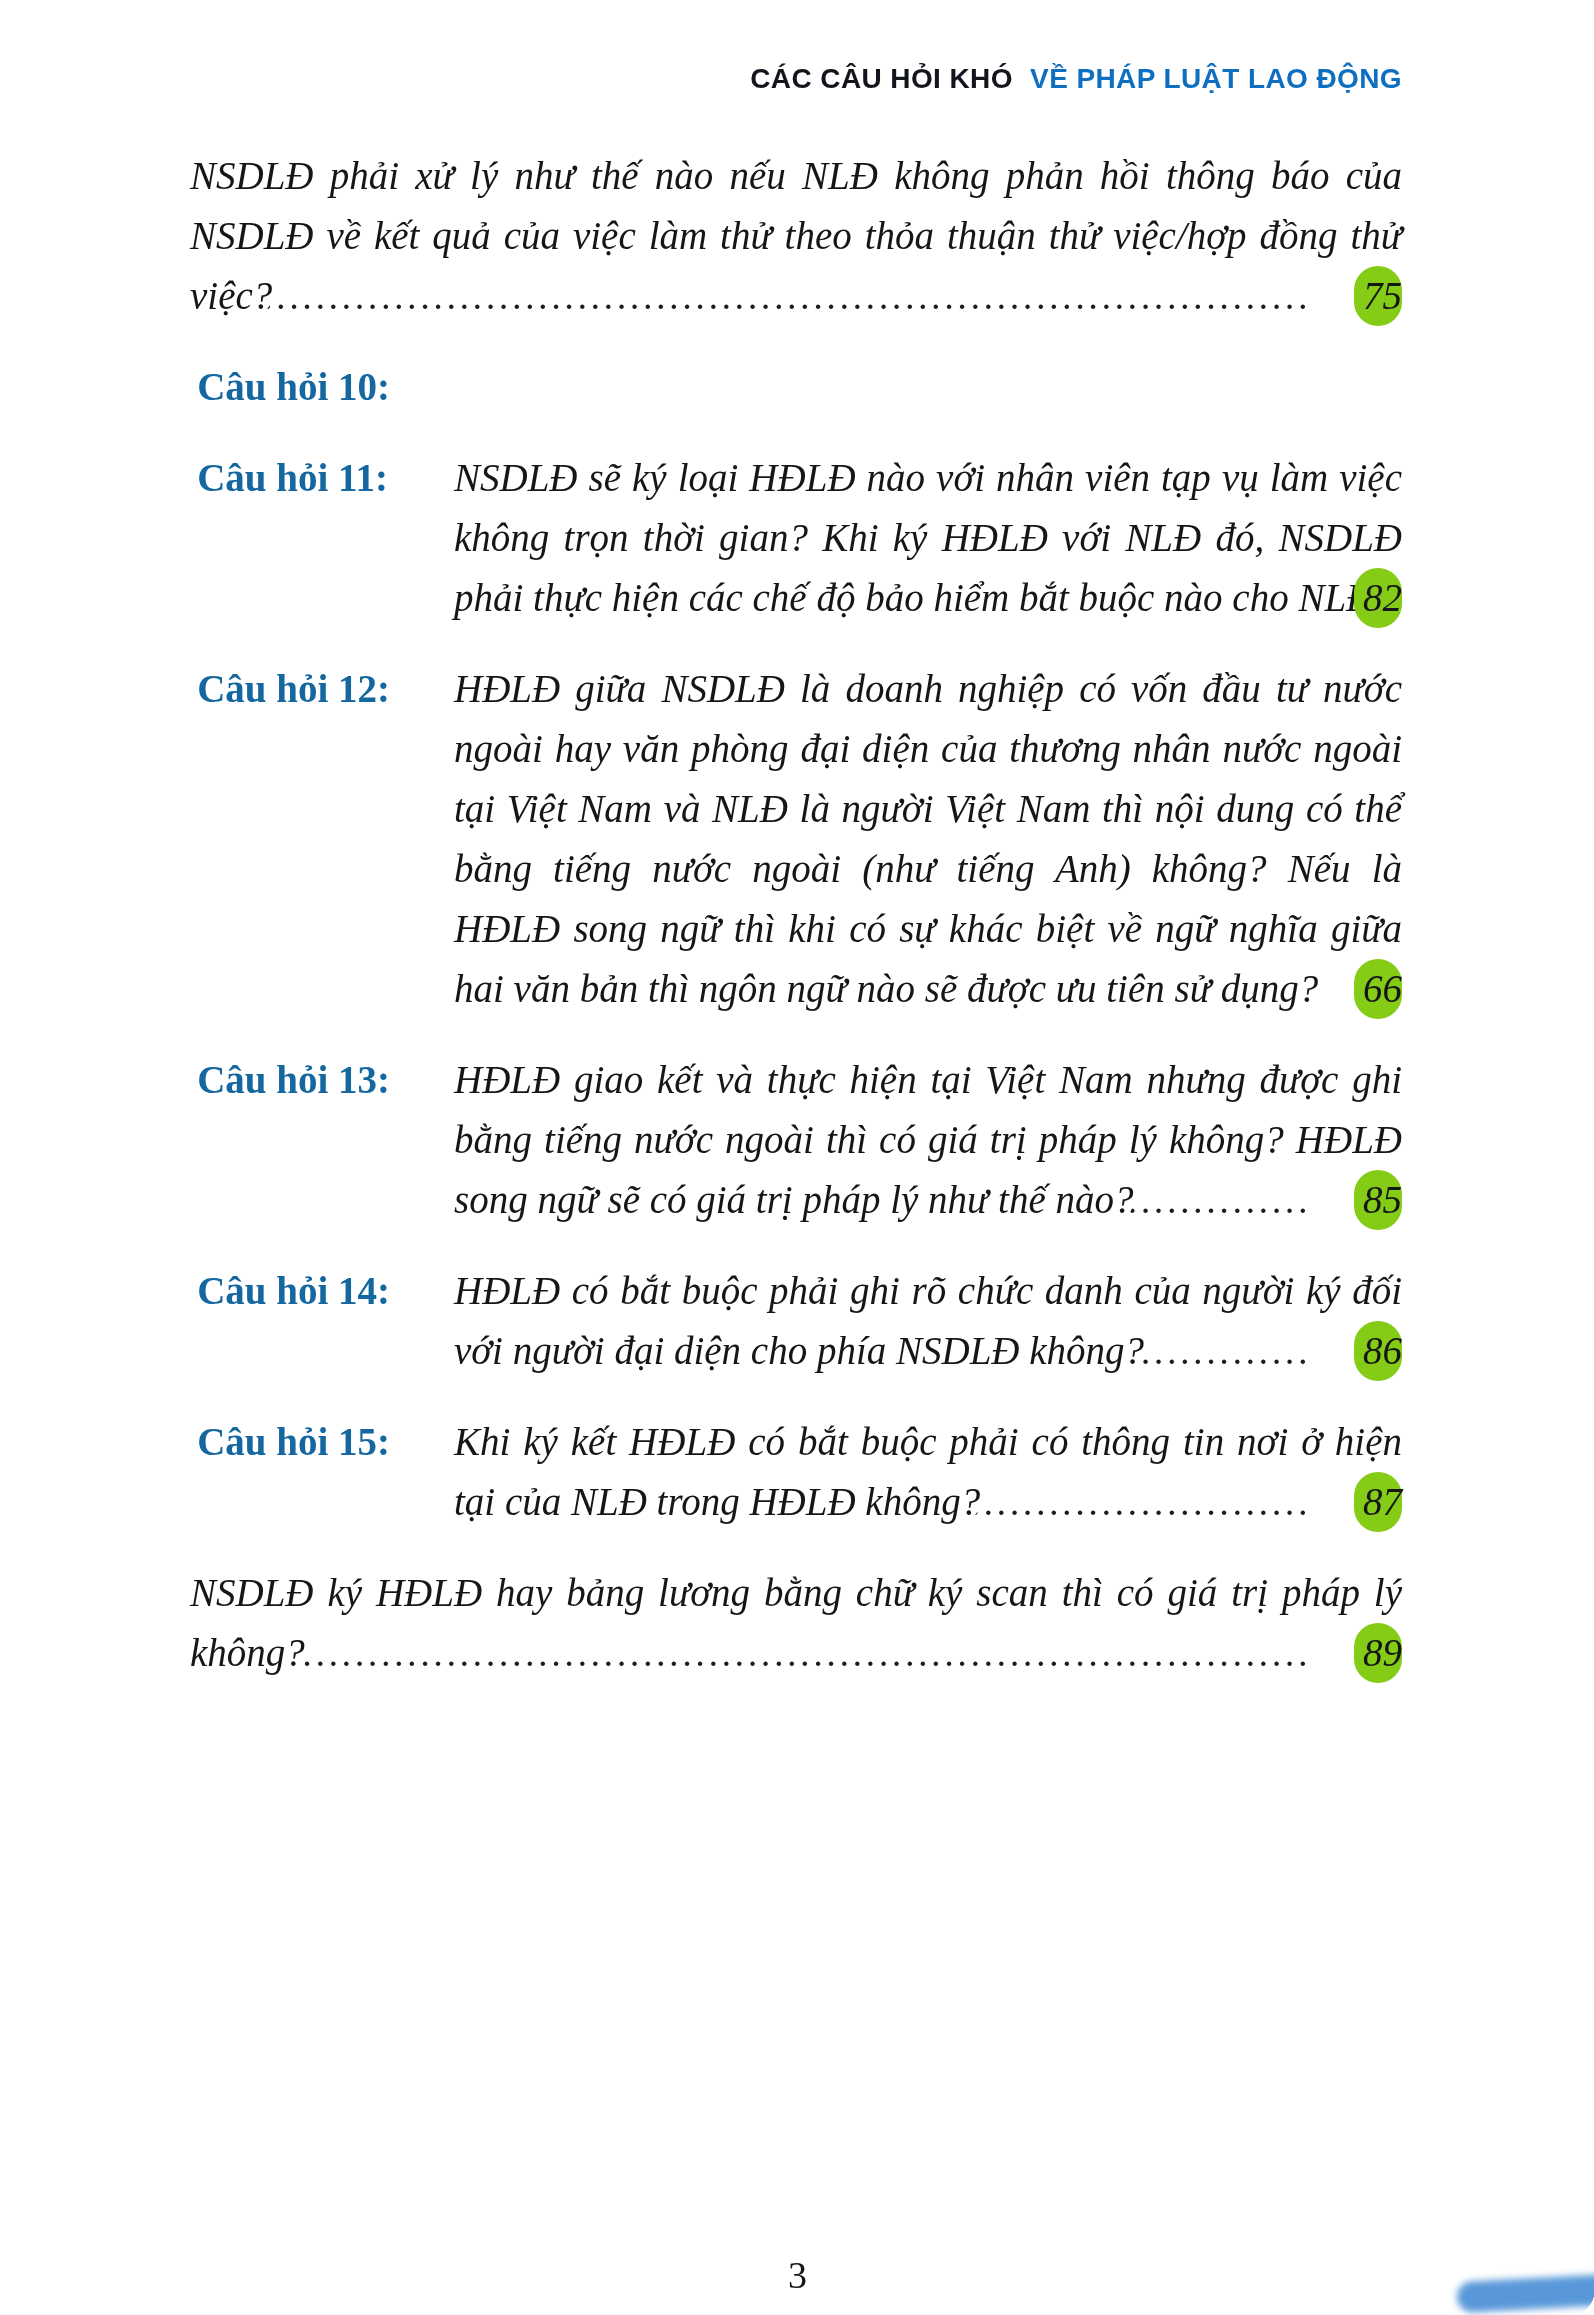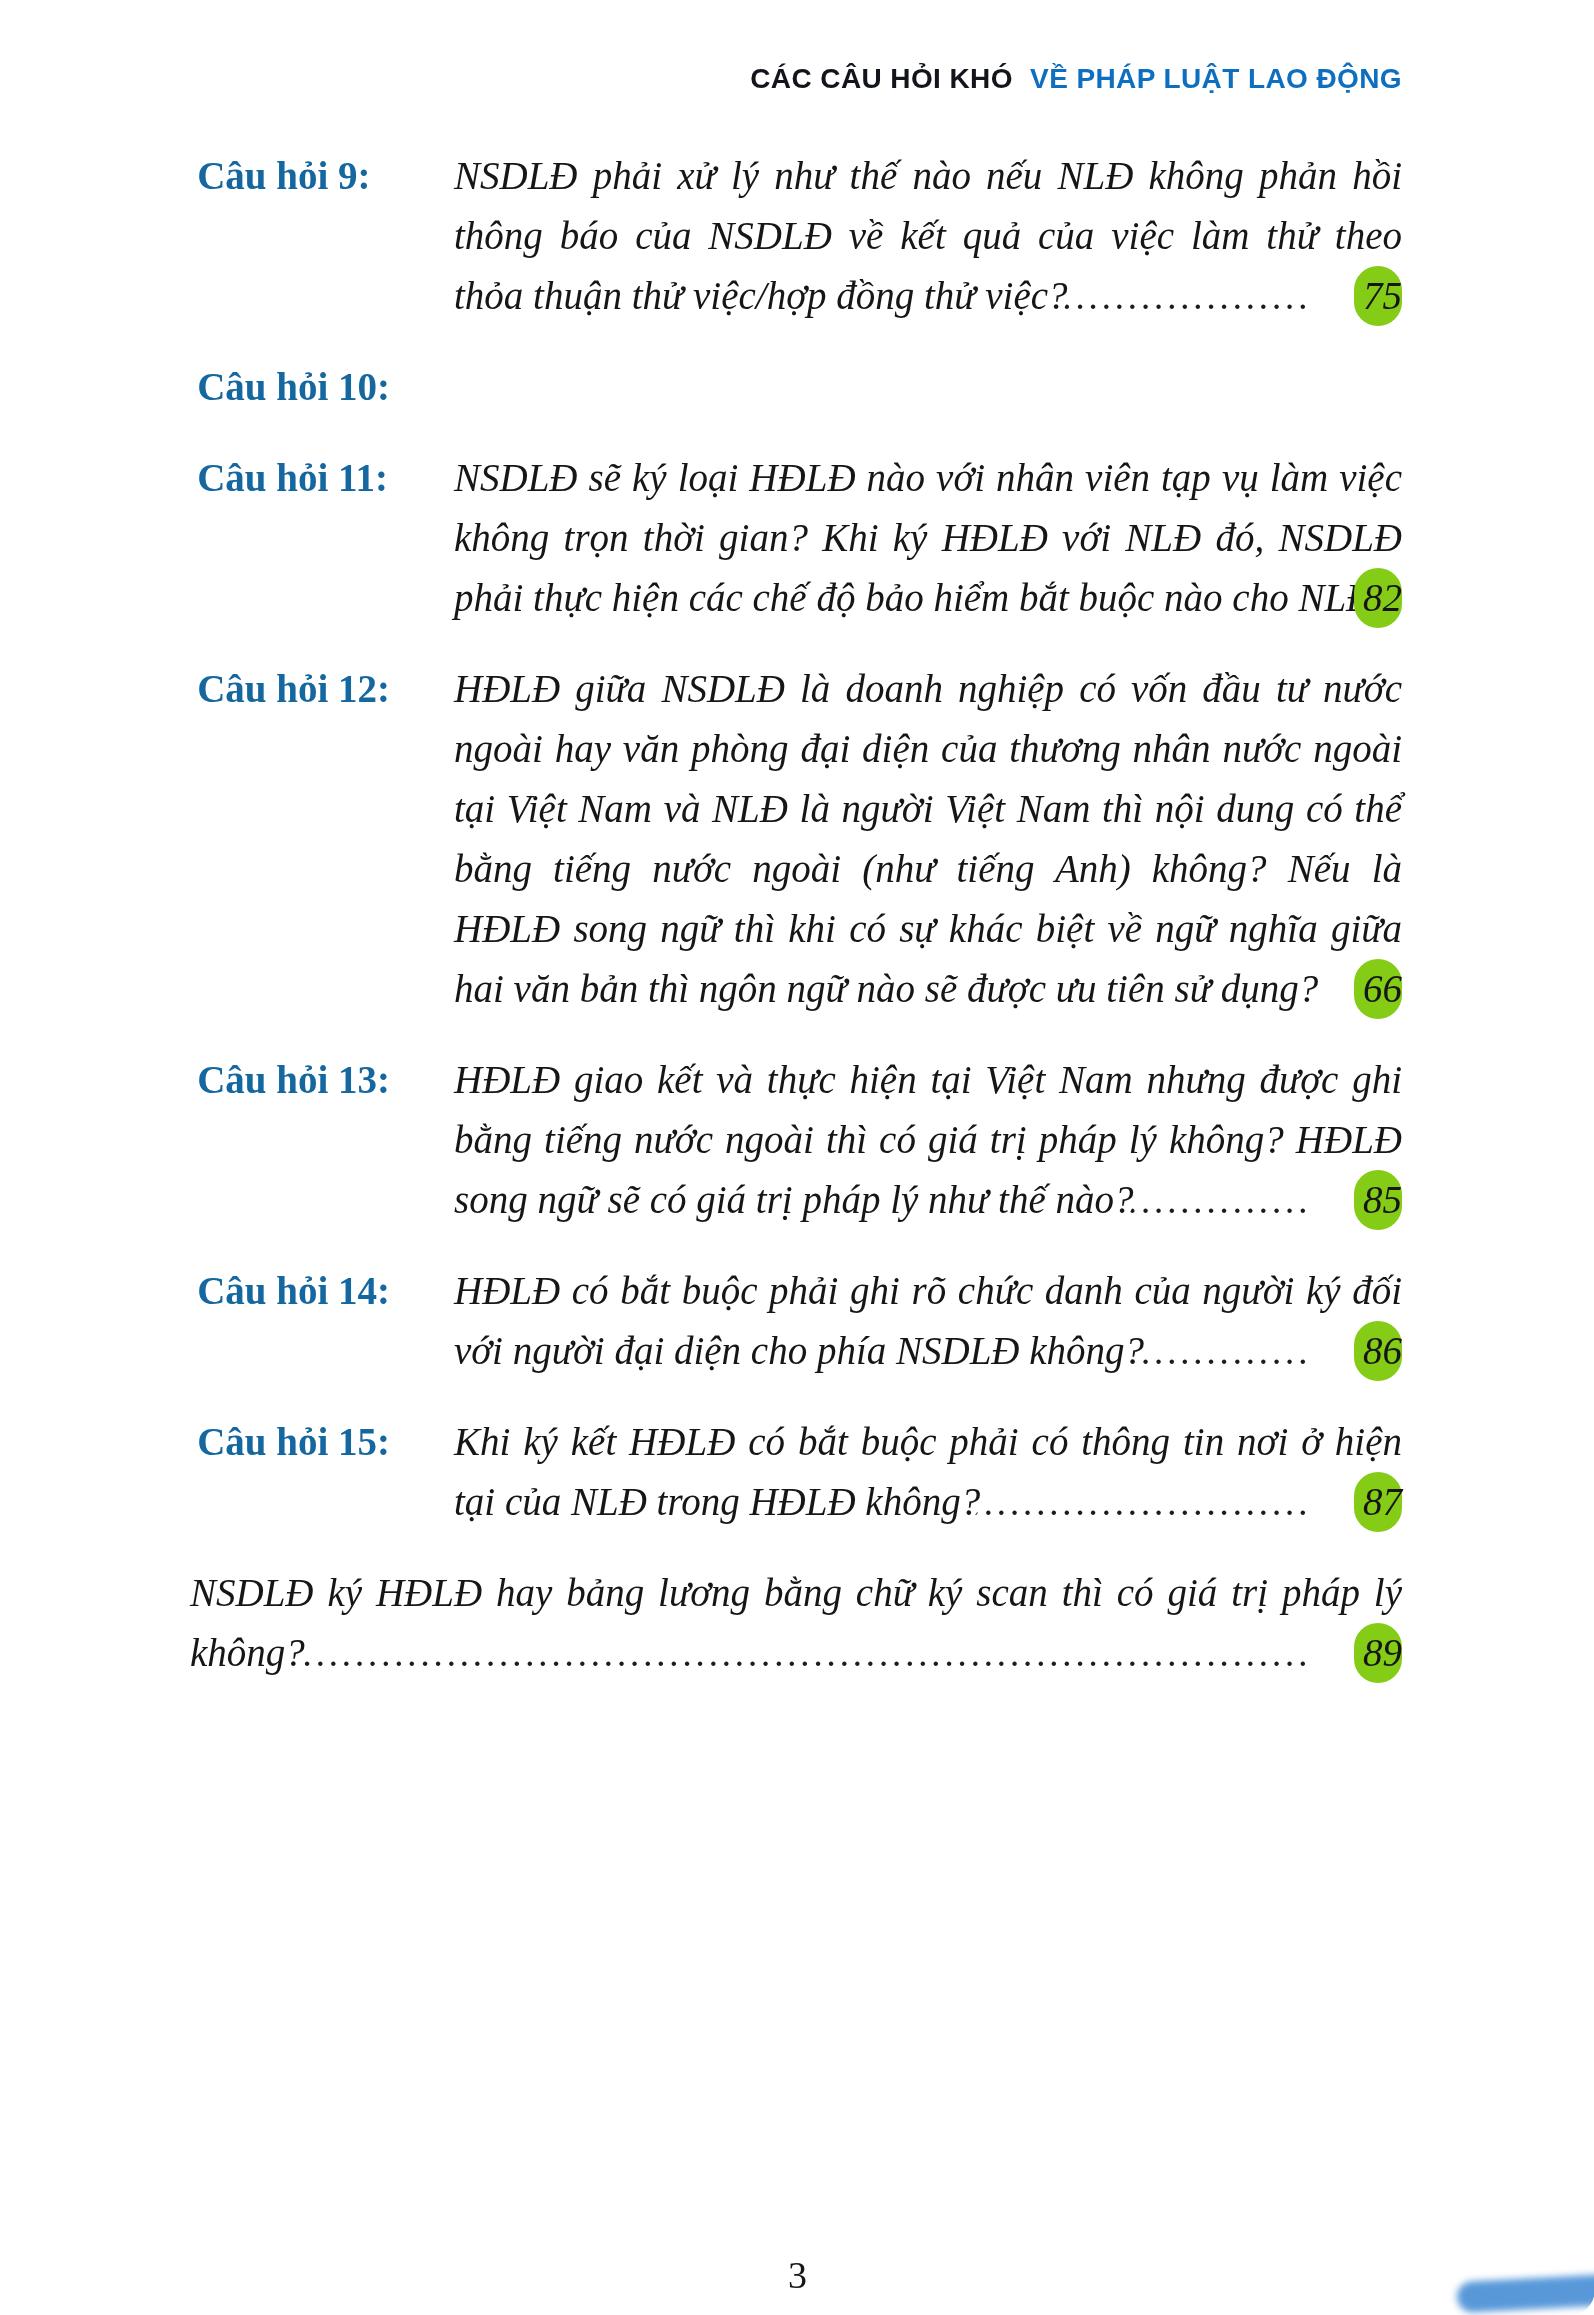--- a/index.html
+++ b/index.html
@@ -112,21 +112,20 @@
 <div class="page">
   <div class="content">
 
     <header class="header">
       <span class="header-black">CÁC CÂU HỎI KHÓ</span>
       <span class="header-blue">VỀ PHÁP LUẬT LAO ĐỘNG</span>
     </header>
 
     <main class="toc" id="toc">
     <div class="entry">
-      <div class="entry-label">Câu hỏi 9:</div>
       <div class="entry-body">
         <span class="entry-text">NSDLĐ phải xử lý như thế nào nếu NLĐ không phản hồi thông báo của NSDLĐ về kết quả của việc làm thử theo thỏa thuận thử việc/hợp đồng thử việc?</span>
         <span class="leader"></span>
         <span class="page-num">75</span>
       </div>
     </div>
 
     <div class="entry">
       <div class="entry-label">Câu hỏi 10:</div>
     </div>

